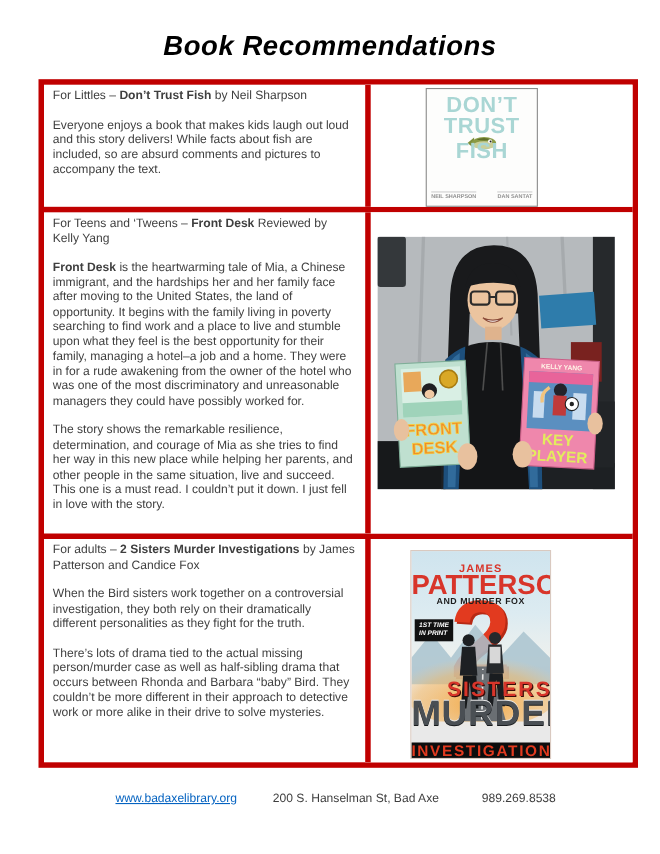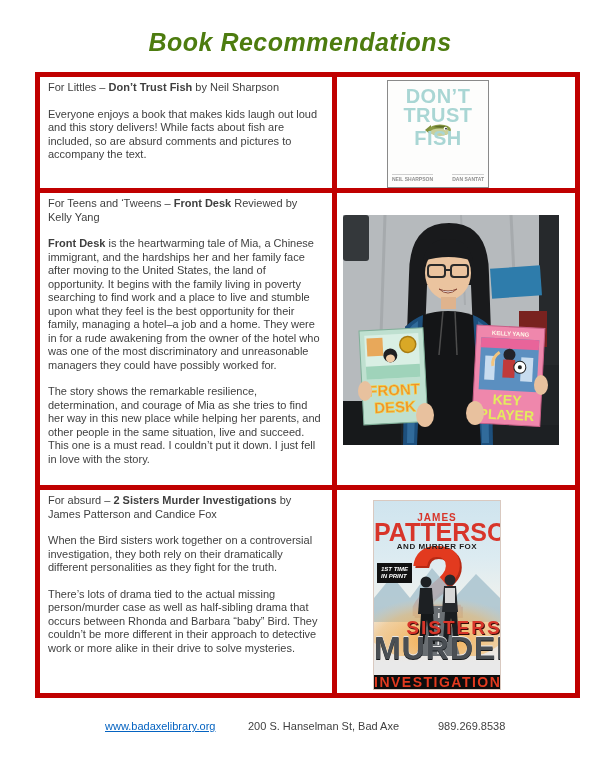--- a/index.html
+++ b/index.html
@@ -3,21 +3,21 @@
 <meta charset="utf-8">
 <style>
   html,body{margin:0;padding:0;}
   body{
     width:600px;height:776px;position:relative;background:#ffffff;
     font-family:"Liberation Sans", sans-serif;color:#3f3f3f;overflow:hidden;
   }
   
   .page-title{
     position:absolute;top:28px;left:0;width:600px;text-align:center;
-    font-size:25px;font-weight:bold;font-style:italic;color:#4d7c0f;
+    font-size:25px;font-weight:bold;font-style:italic;color:#000000;
     letter-spacing:.5px;
   }
   
   .doc-table{
     position:absolute;left:35px;top:72px;width:535px;
     border:5px solid #c00000;background:#fff;
   }
   .row{display:flex;}
   .row + .row{border-top:5px solid #c00000;}
   .row-1{height:111px;}
@@ -203,21 +203,21 @@
           <ellipse cx="132" cy="198" rx="9" ry="12" fill="#e8c19e"></ellipse>
           <ellipse cx="22" cy="176" rx="7" ry="10" fill="#e8c19e"></ellipse>
           <ellipse cx="198" cy="170" rx="7" ry="10" fill="#e8c19e"></ellipse>
         </svg>
       </div>
     </div>
   </div>
 
   <div class="row row-3">
     <div class="cell-text">
-      <p class="hdr"><span>For absurd – </span><span class="t-b">2 Sisters Murder Investigations</span><span> by James Patterson and Candice Fox</span></p>
+      <p class="hdr"><span>For adults – </span><span class="t-b">2 Sisters Murder Investigations</span><span> by James Patterson and Candice Fox</span></p>
       <p>When the Bird sisters work together on a controversial investigation, they both rely on their dramatically different personalities as they fight for the truth.</p>
       <p>There’s lots of drama tied to the actual missing person/murder case as well as half-sibling drama that occurs between Rhonda and Barbara “baby” Bird. They couldn’t be more different in their approach to detective work or more alike in their drive to solve mysteries.</p>
     </div>
     <div class="cell-media">
       <div class="cover3">
         <div class="authors">
           <div class="c3-james">JAMES</div>
           <div class="c3-patterson">PATTERSON</div>
           <div class="c3-candice">AND MURDER FOX</div>
         </div>

